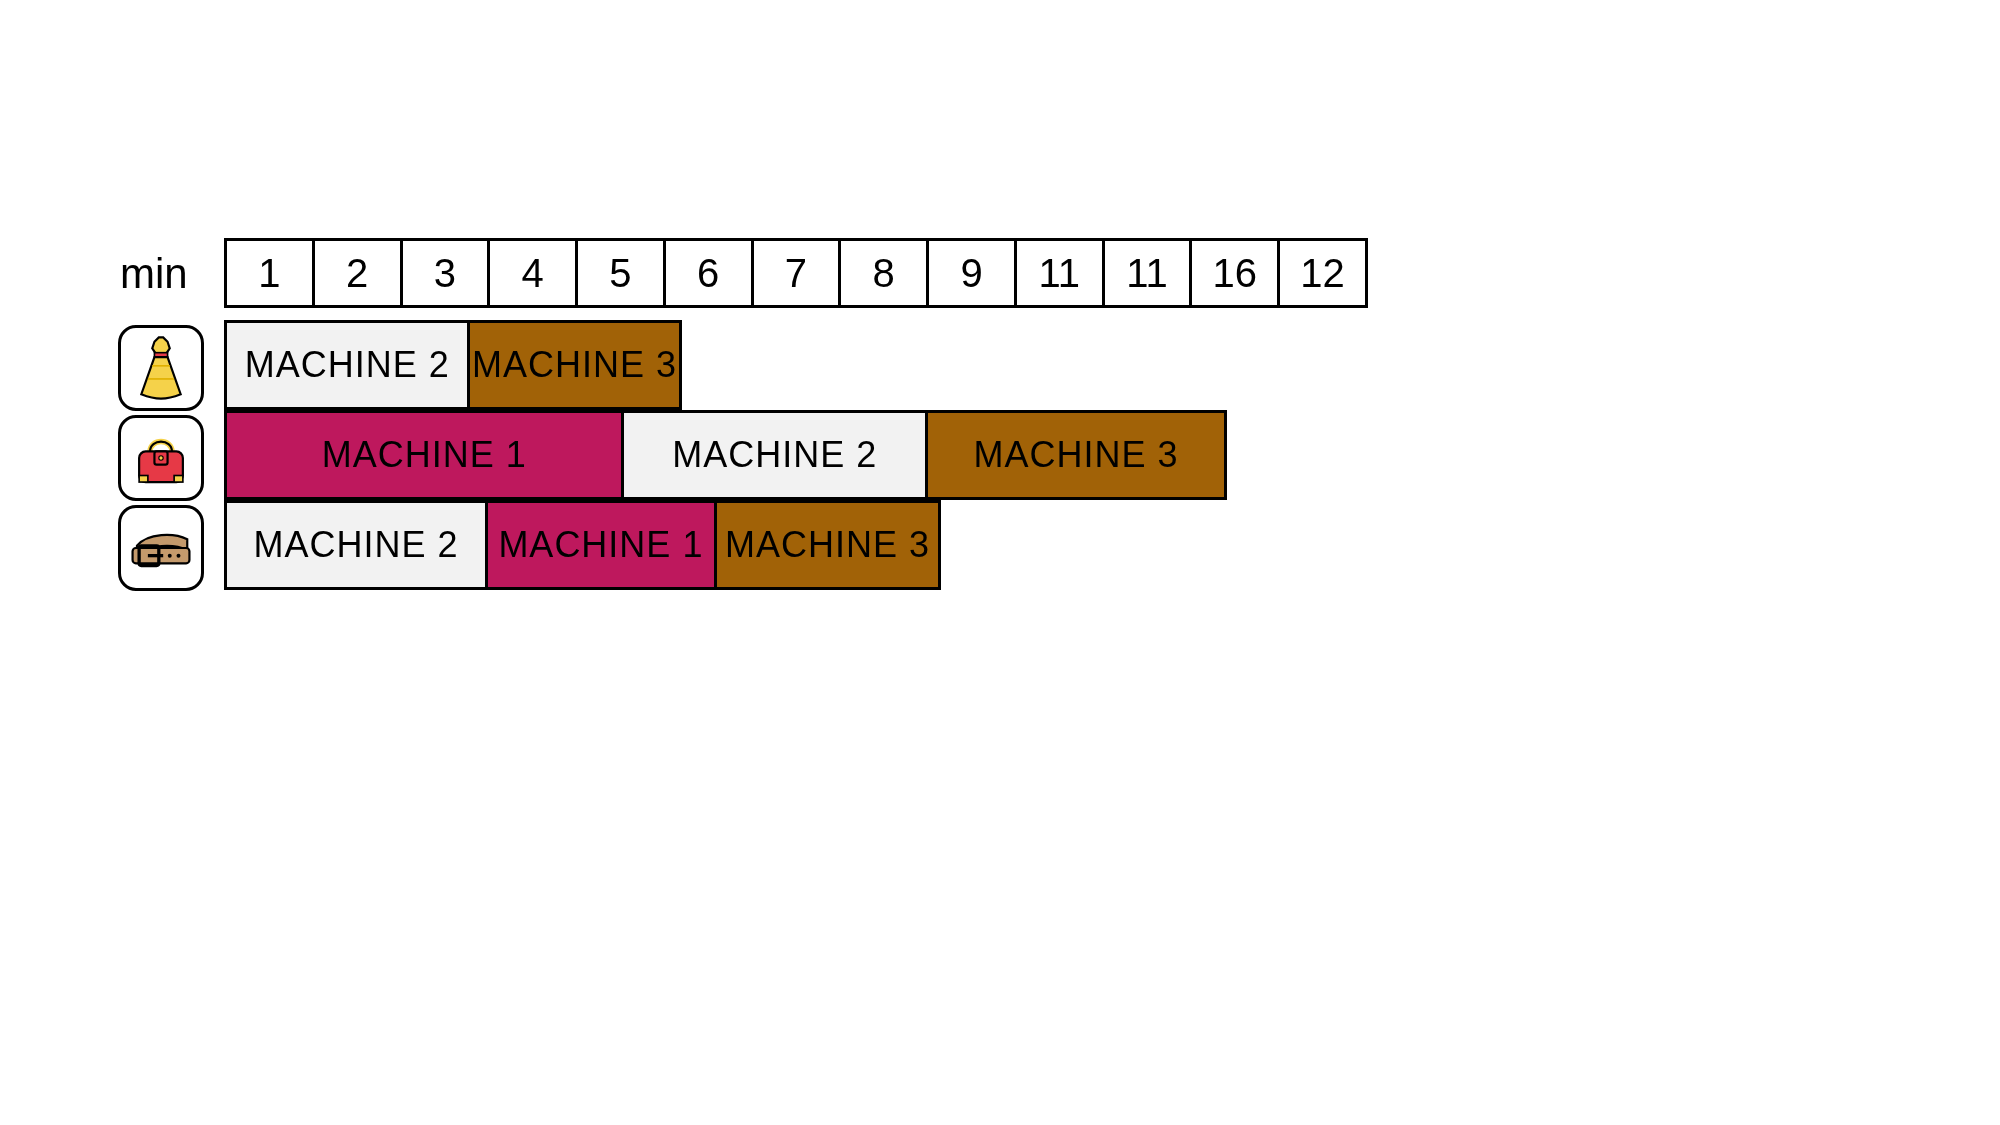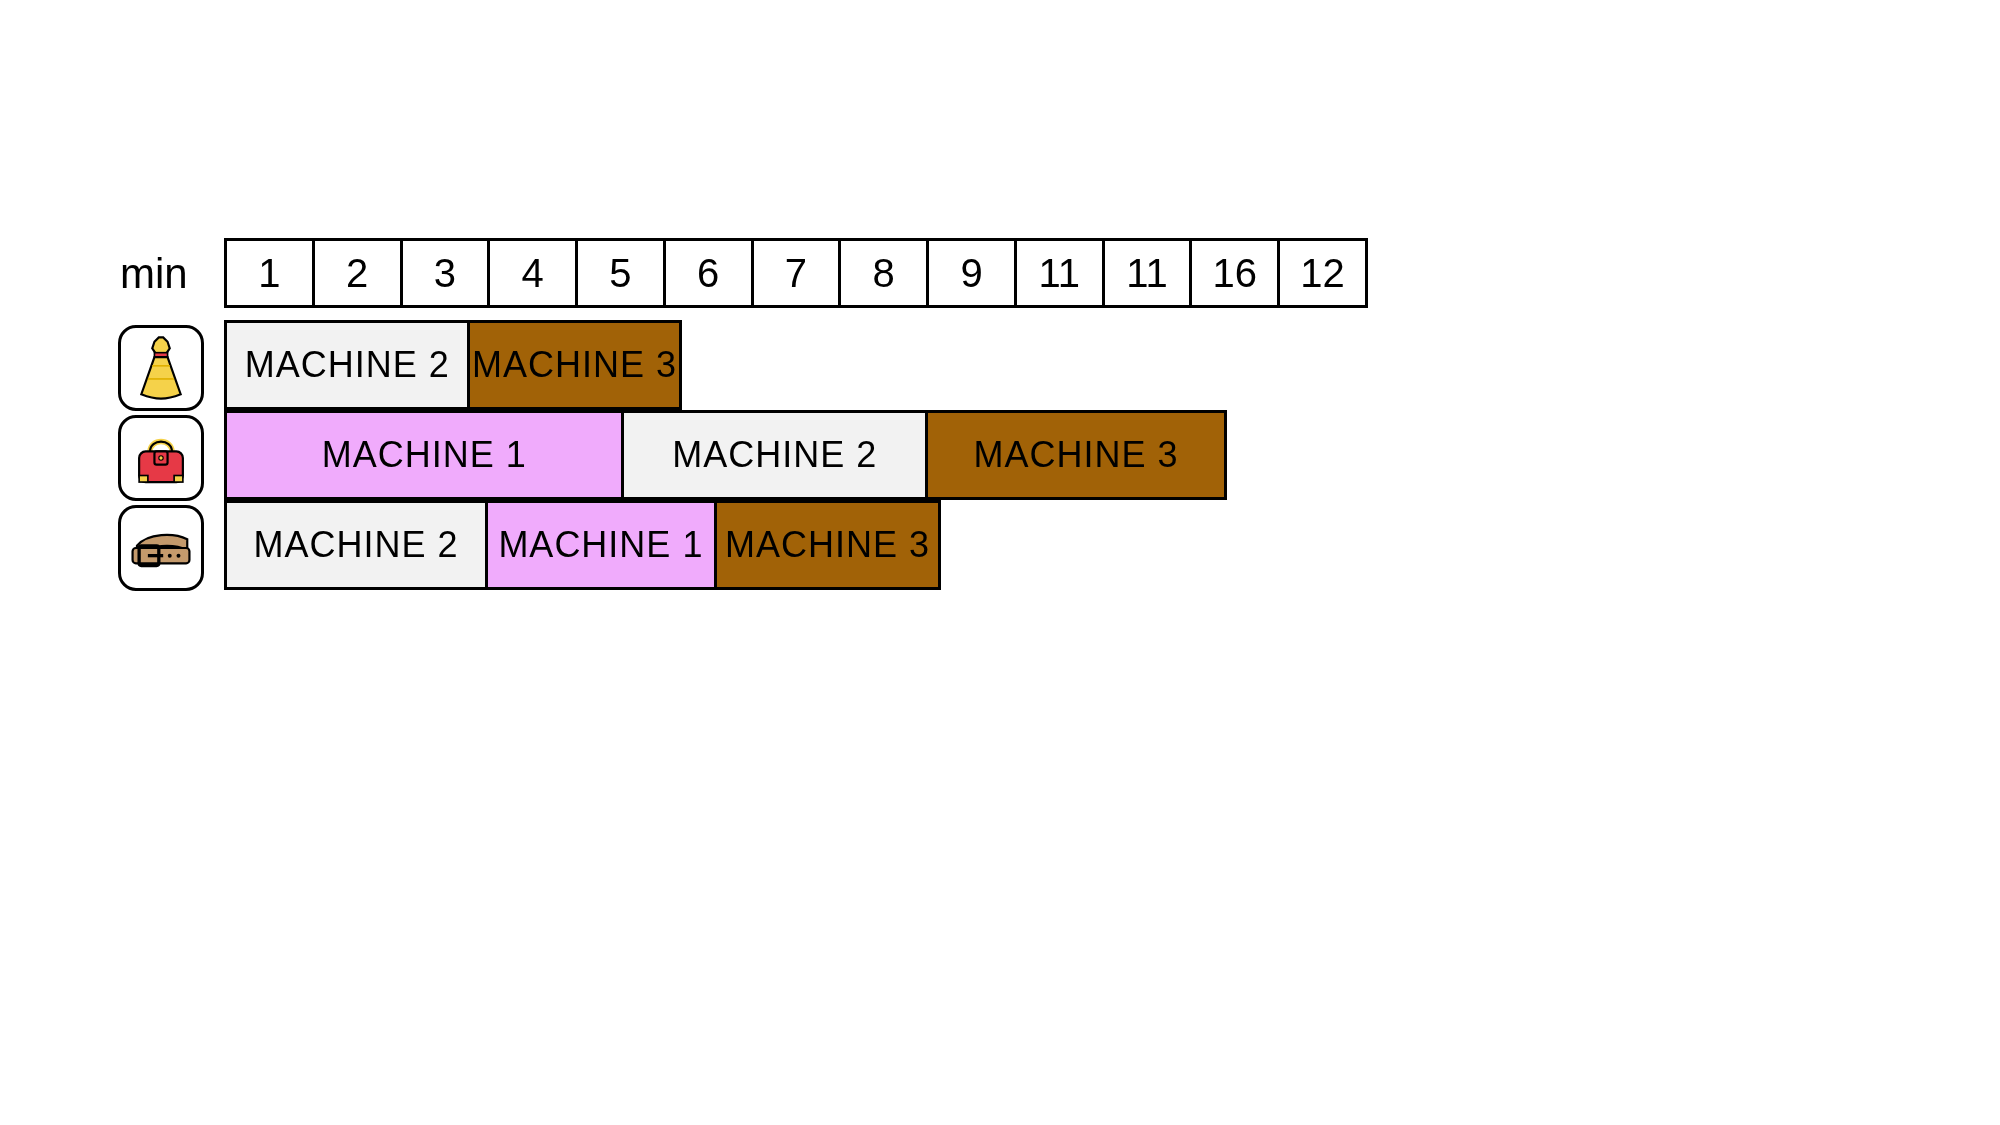--- a/index.html
+++ b/index.html
@@ -60,21 +60,21 @@
     position: absolute;
     border: 3px solid #000;
     box-sizing: border-box;
     display: flex;
     align-items: center;
     justify-content: center;
     font-size: 36px;
     letter-spacing: 1px;
     color: #000;
   }
-  .fill-white { background: #f0abfc; }
+  .fill-white { background: #be185d; }
   .fill-gray  { background: #f2f2f2; text-align: right; }
   .fill-blue  { background: #a16207; }
   
   .row-wrap {
     position: absolute;
     display: flex;
   }
   .row-wrap .gantt-bar {
     position: relative;
   }

